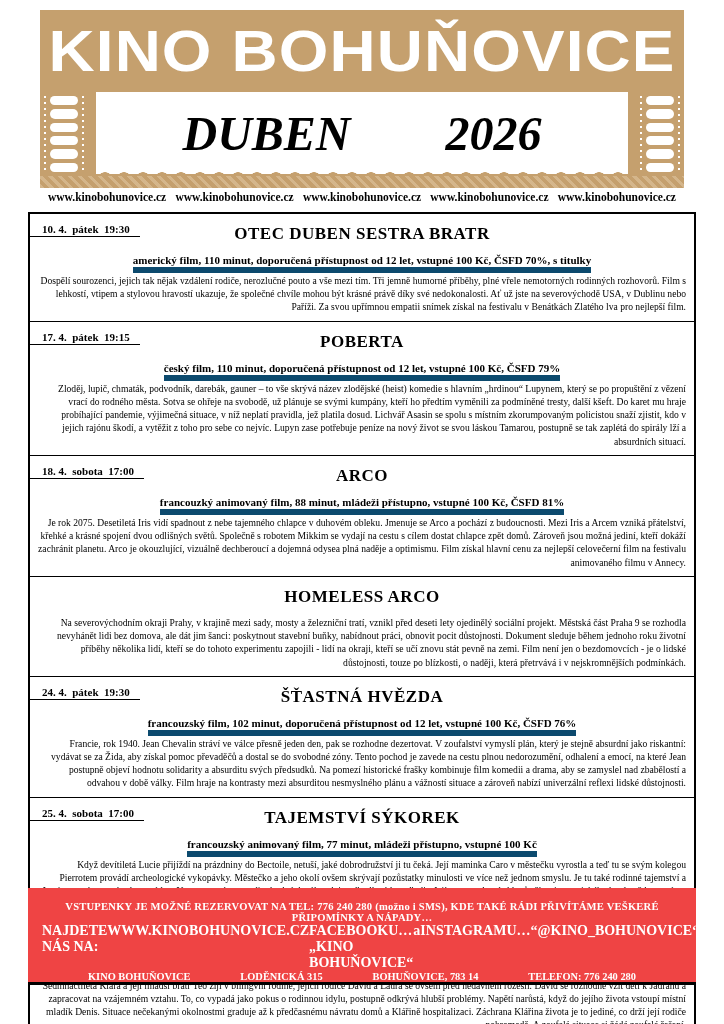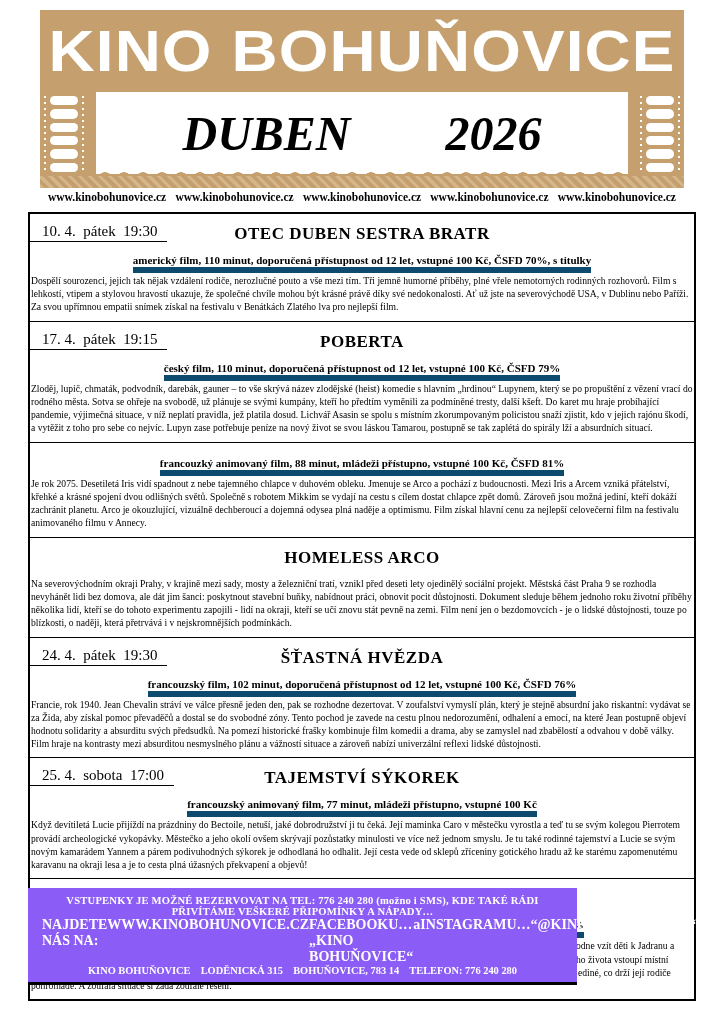--- a/index.html
+++ b/index.html
@@ -77,51 +77,51 @@
   .program {
     position: absolute; left: 28px; top: 212px; width: 668px;
     border: 2.5px solid #000;
     background: #fff;
   }
   .movie { border-bottom: 1.5px solid #000; padding: 7px 0 7px 0; }
   .movie:last-child { border-bottom: none; }
   .movie-head { position: relative; height: 26px; }
   .movie-datetime {
     position: absolute; left: 0; top: 2px;
-    font-weight: normal; font-size: 15px;
+    font-weight: bold; font-size: 11px;
     border-bottom: 1.5px solid #000;
     padding: 0 10px 1px 12px;
     white-space: pre;
   }
   .movie-title {
     text-align: center;
     font-weight: bold; font-size: 17px;
     letter-spacing: .5px;
     line-height: 26px;
   }
   .movie-info { text-align: center; margin-top: 3px; }
   .movie-info span {
     font-weight: bold; font-size: 11px;
     border-bottom: 6px solid #0c4a6e;
     padding-bottom: 1px;
   }
   .movie-desc {
     margin-top: 6px;
-    padding: 0 1px;
-    text-align: left;
+    padding: 0 8px;
+    text-align: right;
     font-size: 9.6px;
     line-height: 1.38;
   }
   
   .footer {
-    position: absolute; left: 28px; top: 888px; width: 549px; height: 97px;
-    background: #8b5cf6;
+    position: absolute; left: 28px; top: 888px; width: 668px; height: 97px;
+    background: #ef4444;
     color: #fff;
     border-bottom: 3px solid #000;
-    display: flex; flex-direction: column; justify-content: center;
+    display: flex; flex-direction: column; justify-content: flex-end;
     font-weight: bold;
   }
   .footer-line1 { text-align: center; font-size: 10.6px; letter-spacing: .2px; padding: 0 6px; }
   .footer-line2 {
     display: flex; justify-content: space-between; align-items: baseline;
     padding: 0 14px; font-size: 14px;
   }
   .footer-line3 {
     display: flex; justify-content: space-between; align-items: baseline;
     padding: 0 60px; font-size: 10.4px;
@@ -190,20 +190,24 @@
     <div class="movie">
       <div class="movie-head">
         <span class="movie-datetime">17. 4.  pátek  19:15</span>
         <div class="movie-title">POBERTA</div>
       </div>
       <div class="movie-info"><span>český film, 110 minut, doporučená přístupnost od 12 let, vstupné 100 Kč, ČSFD 79%</span></div>
       <div class="movie-desc">Zloděj, lupič, chmaták, podvodník, darebák, gauner – to vše skrývá název zlodějské (heist) komedie s hlavním „hrdinou“ Lupynem, který se po propuštění z vězení vrací do rodného města. Sotva se ohřeje na svobodě, už plánuje se svými kumpány, kteří ho předtím vyměnili za podmíněné tresty, další kšeft. Do karet mu hraje probíhající pandemie, výjimečná situace, v níž neplatí pravidla, jež platila dosud. Lichvář Asasin se spolu s místním zkorumpovaným policistou snaží zjistit, kdo v jejich rajónu škodí, a vytěžit z toho pro sebe co nejvíc. Lupyn zase potřebuje peníze na nový život se svou láskou Tamarou, postupně se tak zaplétá do spirály lží a absurdních situací.</div>
     </div>
 
     <div class="movie">
+      <div class="movie-head">
+        <span class="movie-datetime">18. 4.  sobota  17:00</span>
+        <div class="movie-title">ARCO</div>
+      </div>
       <div class="movie-info"><span>francouzký animovaný film, 88 minut, mládeži přístupno, vstupné 100 Kč, ČSFD 81%</span></div>
       <div class="movie-desc">Je rok 2075. Desetiletá Iris vidí spadnout z nebe tajemného chlapce v duhovém obleku. Jmenuje se Arco a pochází z budoucnosti. Mezi Iris a Arcem vzniká přátelství, křehké a krásné spojení dvou odlišných světů. Společně s robotem Mikkim se vydají na cestu s cílem dostat chlapce zpět domů. Zároveň jsou možná jediní, kteří dokáží zachránit planetu. Arco je okouzlující, vizuálně dechberoucí a dojemná odysea plná naděje a optimismu. Film získal hlavní cenu za nejlepší celovečerní film na festivalu animovaného filmu v Annecy.</div>
     </div>
 
     <div class="movie">
       <div class="movie-head">
         <div class="movie-title">HOMELESS ARCO</div>
       </div>
       <div class="movie-desc">Na severovýchodním okraji Prahy, v krajině mezi sady, mosty a železniční tratí, vznikl před deseti lety ojedinělý sociální projekt. Městská část Praha 9 se rozhodla nevyhánět lidi bez domova, ale dát jim šanci: poskytnout stavební buňky, nabídnout práci, obnovit pocit důstojnosti. Dokument sleduje během jednoho roku životní příběhy několika lidí, kteří se do tohoto experimentu zapojili - lidí na okraji, kteří se učí znovu stát pevně na zemi. Film není jen o bezdomovcích - je o lidské důstojnosti, touze po blízkosti, o naději, která přetrvává i v nejskromnějších podmínkách.</div>
     </div>

